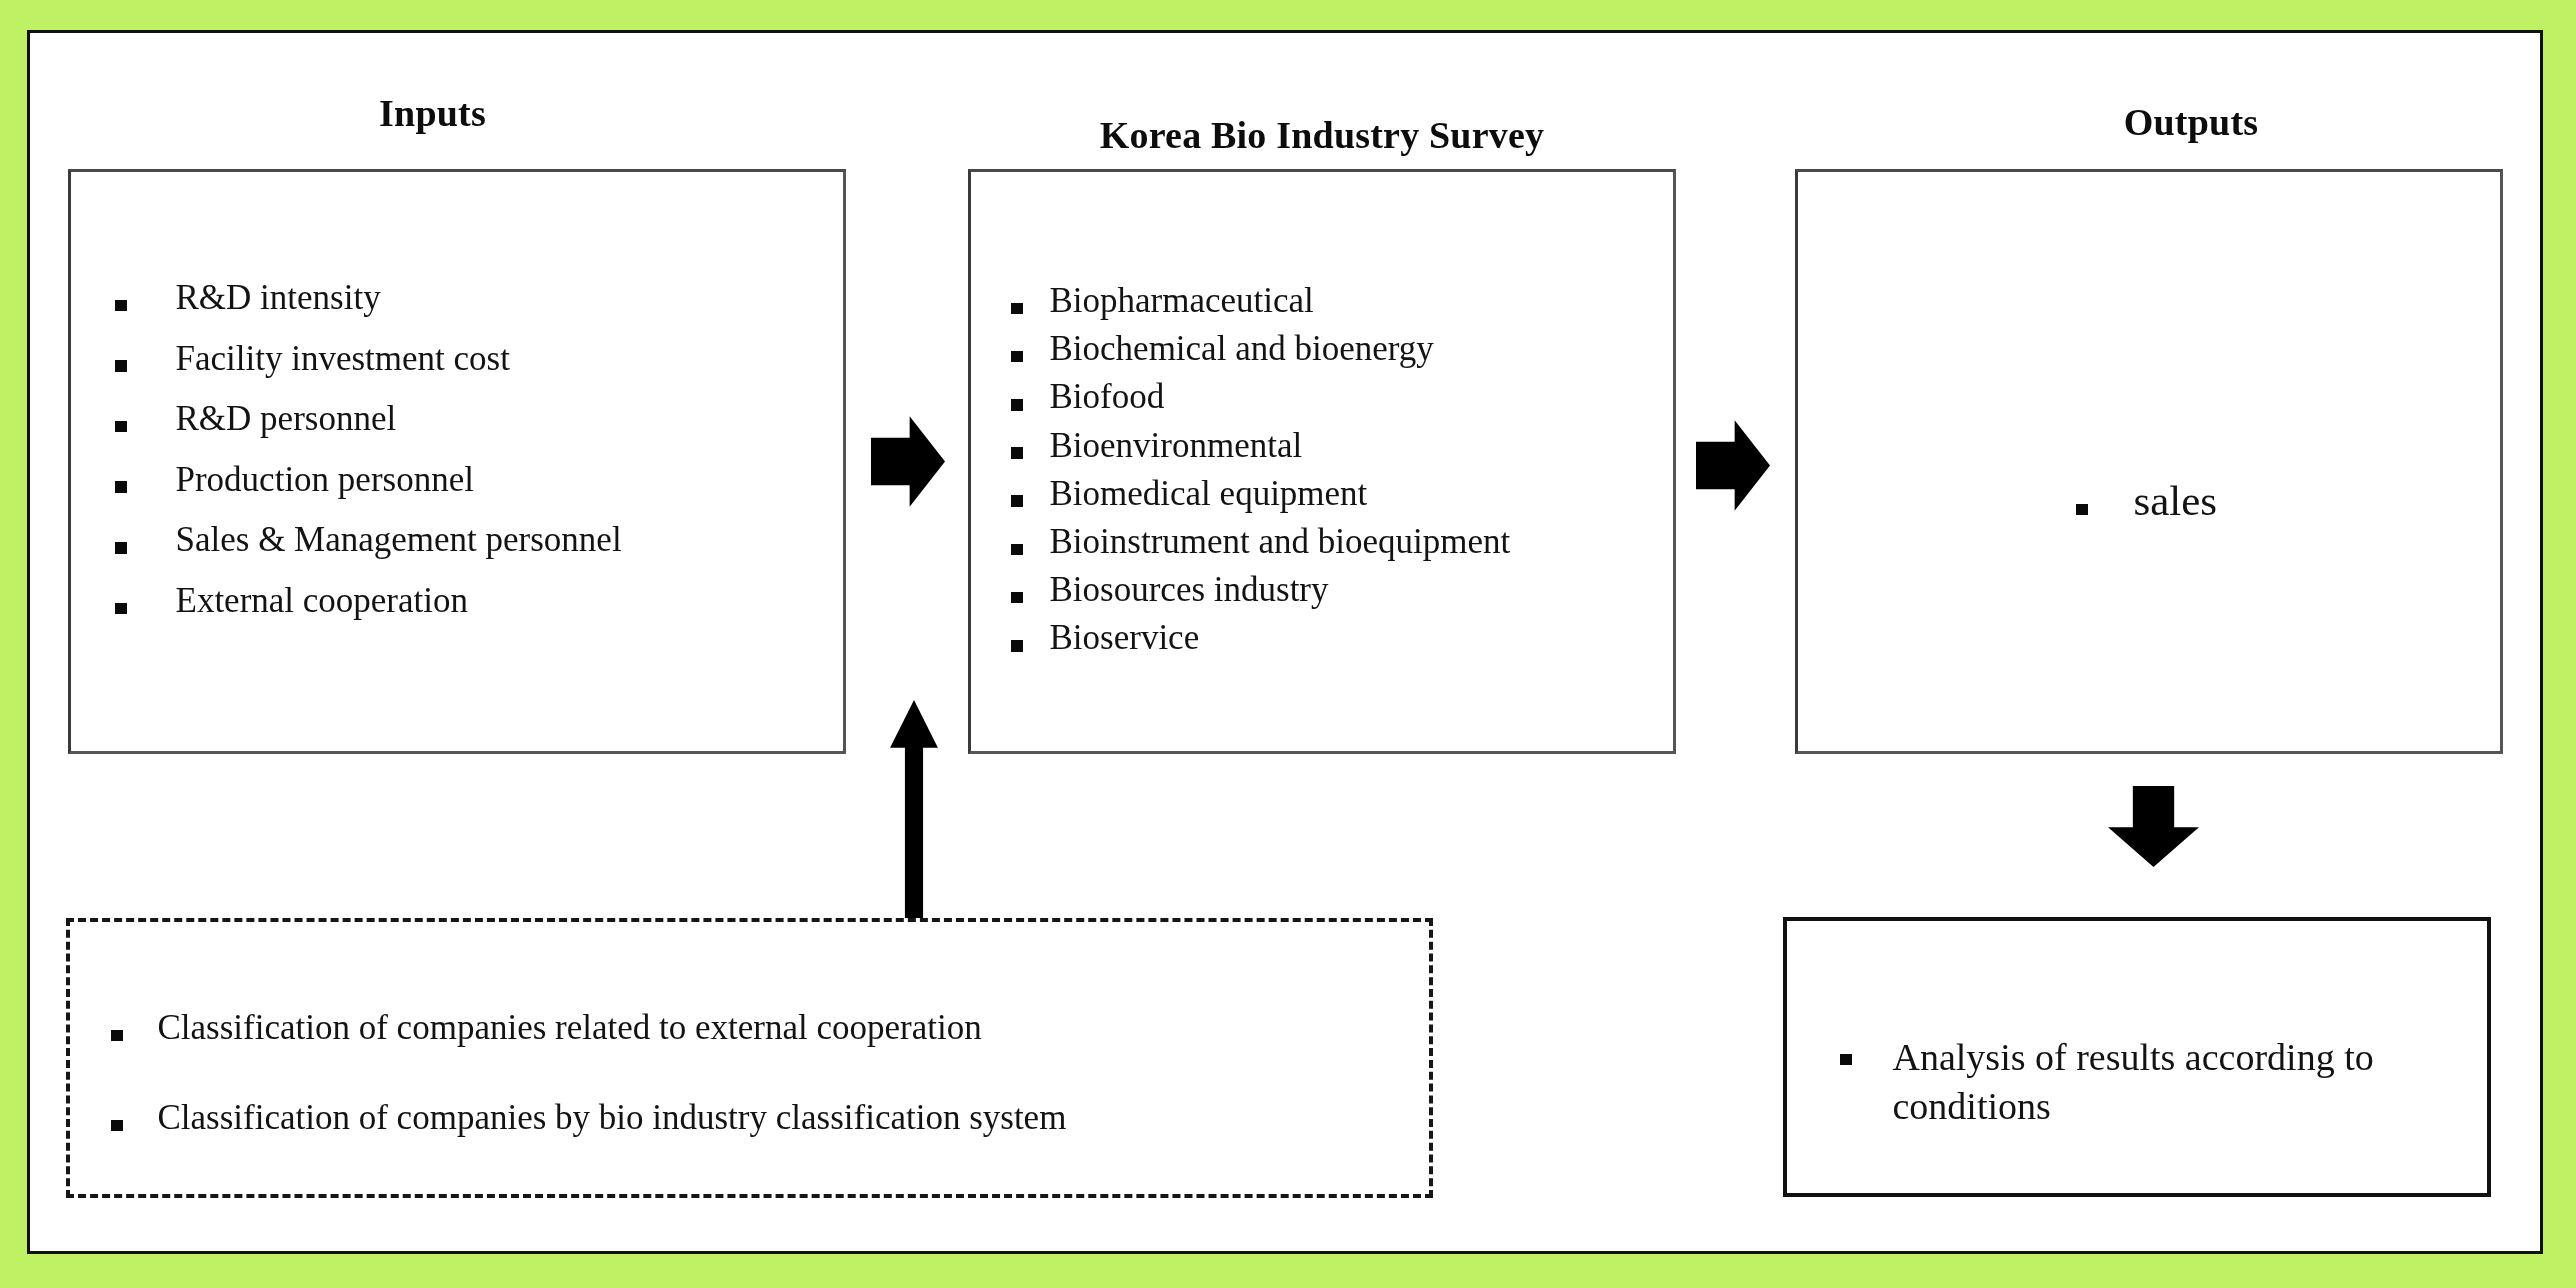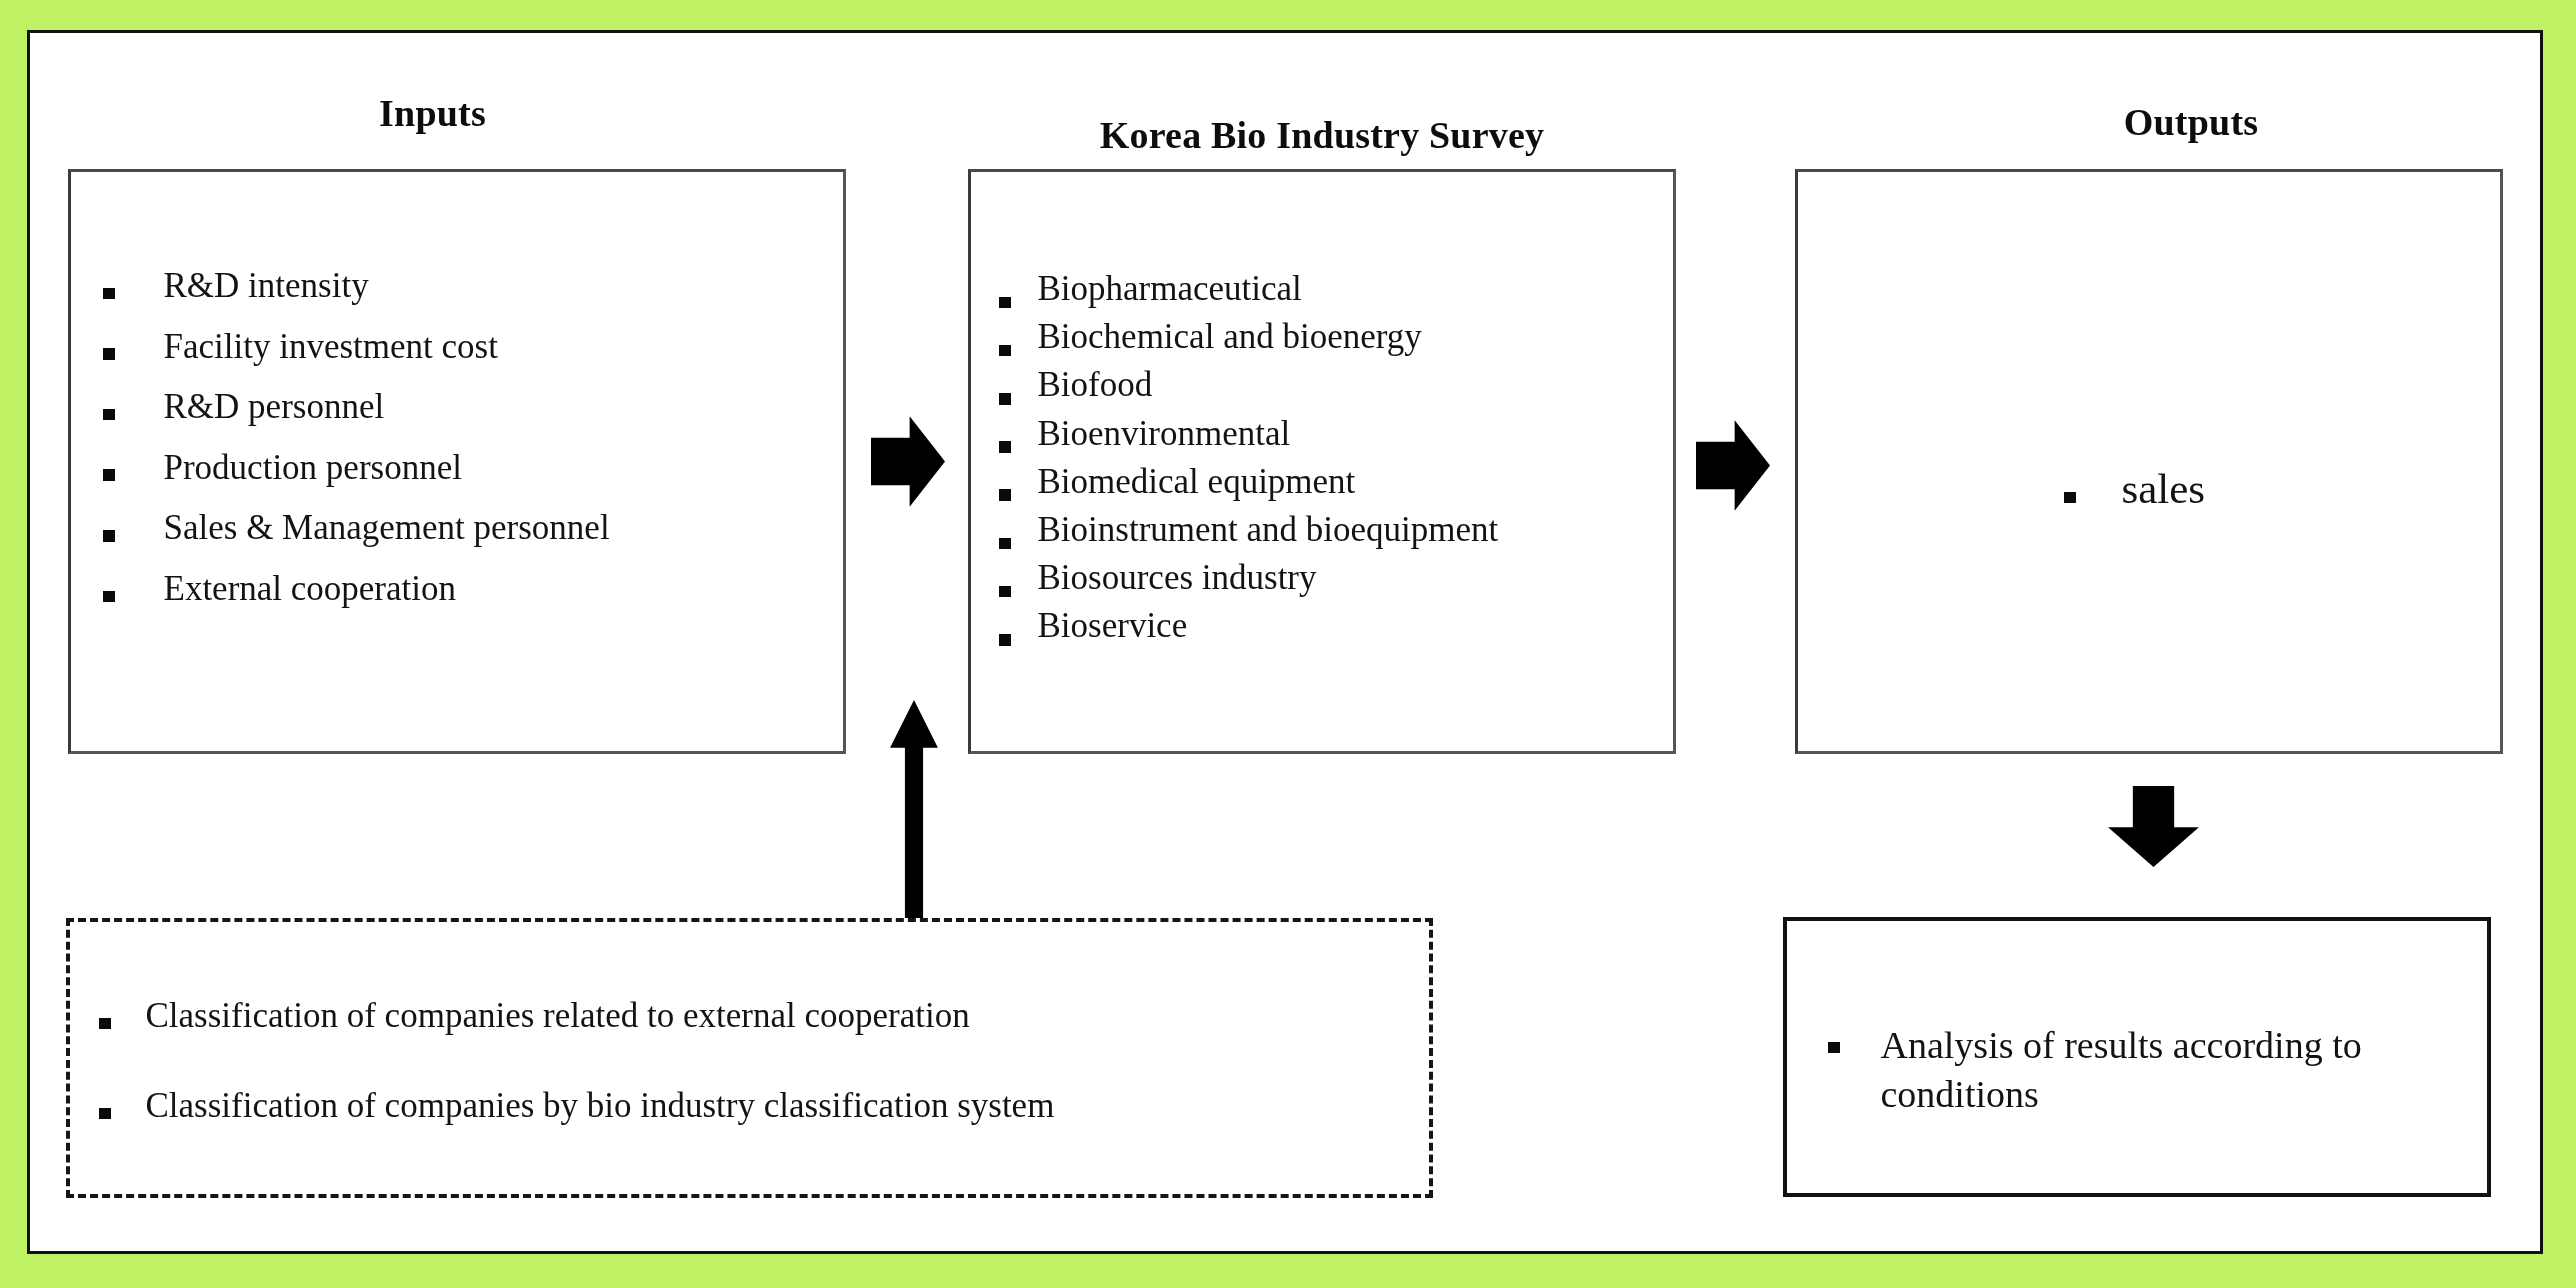--- a/index.html
+++ b/index.html
@@ -58,21 +58,21 @@
     color: #0d0d0d;
     font-size: 38px;
     line-height: 1.18;
     letter-spacing: 0.2px;
     white-space: pre-line;
   }
 
   
   .bullet-list {
     position: absolute;
-    margin: 4px;
+    margin: 16px;
     padding: 0;
     list-style: none;
   }
   .bullet-row {
     display: flex;
     align-items: flex-start;
     color: #131313;
   }
   .bullet-mark {
     flex: 0 0 auto;
@@ -82,21 +82,21 @@
   }
   .bullet-text {
     flex: 1 1 auto;
     color: #131313;
   }
 
   
   .list-inputs .bullet-row { margin-bottom: 21.4px; font-size: 35px; line-height: 1.12; }
   .list-inputs .bullet-mark { width: 11.5px; height: 11.5px; margin-right: 49px; }
 
-  .list-survey .bullet-row { margin-bottom: 9px; font-size: 35px; line-height: 1.12; align-items: flex-end; }
+  .list-survey .bullet-row { margin-bottom: 9px; font-size: 35px; line-height: 1.12; }
   .list-survey .bullet-mark { width: 11.5px; height: 11.5px; margin-right: 27px; }
 
   .list-outputs .bullet-row { font-size: 43px; line-height: 1.12; }
   .list-outputs .bullet-mark { width: 11.5px; height: 11.5px; margin-right: 46px; }
 
   .list-classification .bullet-row { margin-bottom: 51px; font-size: 35px; line-height: 1.12; gap: 10px; }
   .list-classification .bullet-mark { width: 11.5px; height: 11.5px; margin-right: 25px; }
 
   .list-analysis .bullet-row { font-size: 38px; line-height: 1.30; }
   .list-analysis .bullet-mark { width: 11.5px; height: 11.5px; margin-right: 41px; margin-top: 0.55em; }

